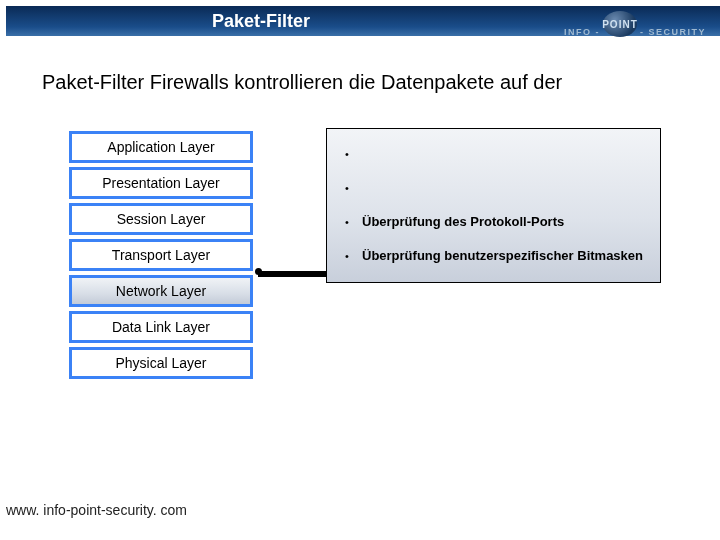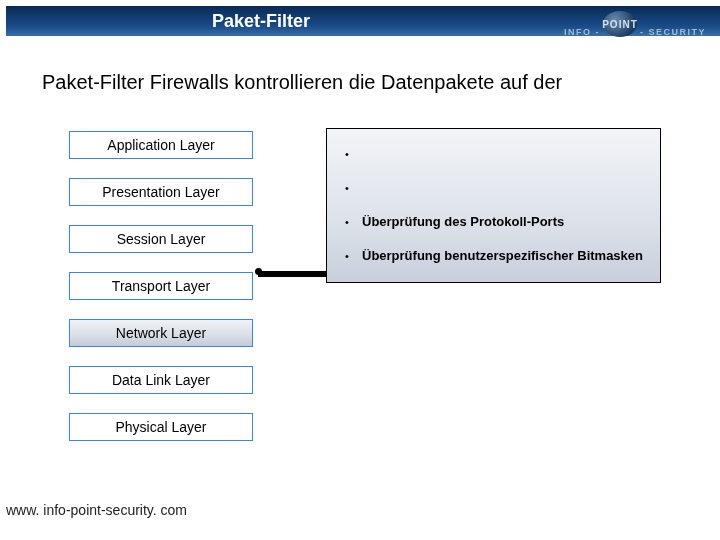--- a/index.html
+++ b/index.html
@@ -37,23 +37,23 @@
   }
   .body-indent { padding-left: 28px; display: block; }
   .content {
     position: relative; margin-top: 30px; height: 280px;
   }
   .osi {
     position: absolute; left: 60px; top: 0;
     width: 190px;
   }
   .layer {
-    border: 1px solid #3b82f6; background: #fff;
+    border: 3px solid #3b82f6; background: #fff;
     font-size: 14px; text-align: center;
-    padding: 5px 4px; margin-bottom: 19px;
+    padding: 5px 4px; margin-bottom: 4px;
   }
   .layer.hl {
     background: linear-gradient(to bottom, #f0f3f6 0%, #d8dee7 60%, #c3cbd8 100%);
   }
   .connector-wrap {
     position: absolute; left: 249px; top: 140px;
     width: 90px; height: 2px;
   }
   .connector {
     width: 100%; height: 2px; background: #000;

